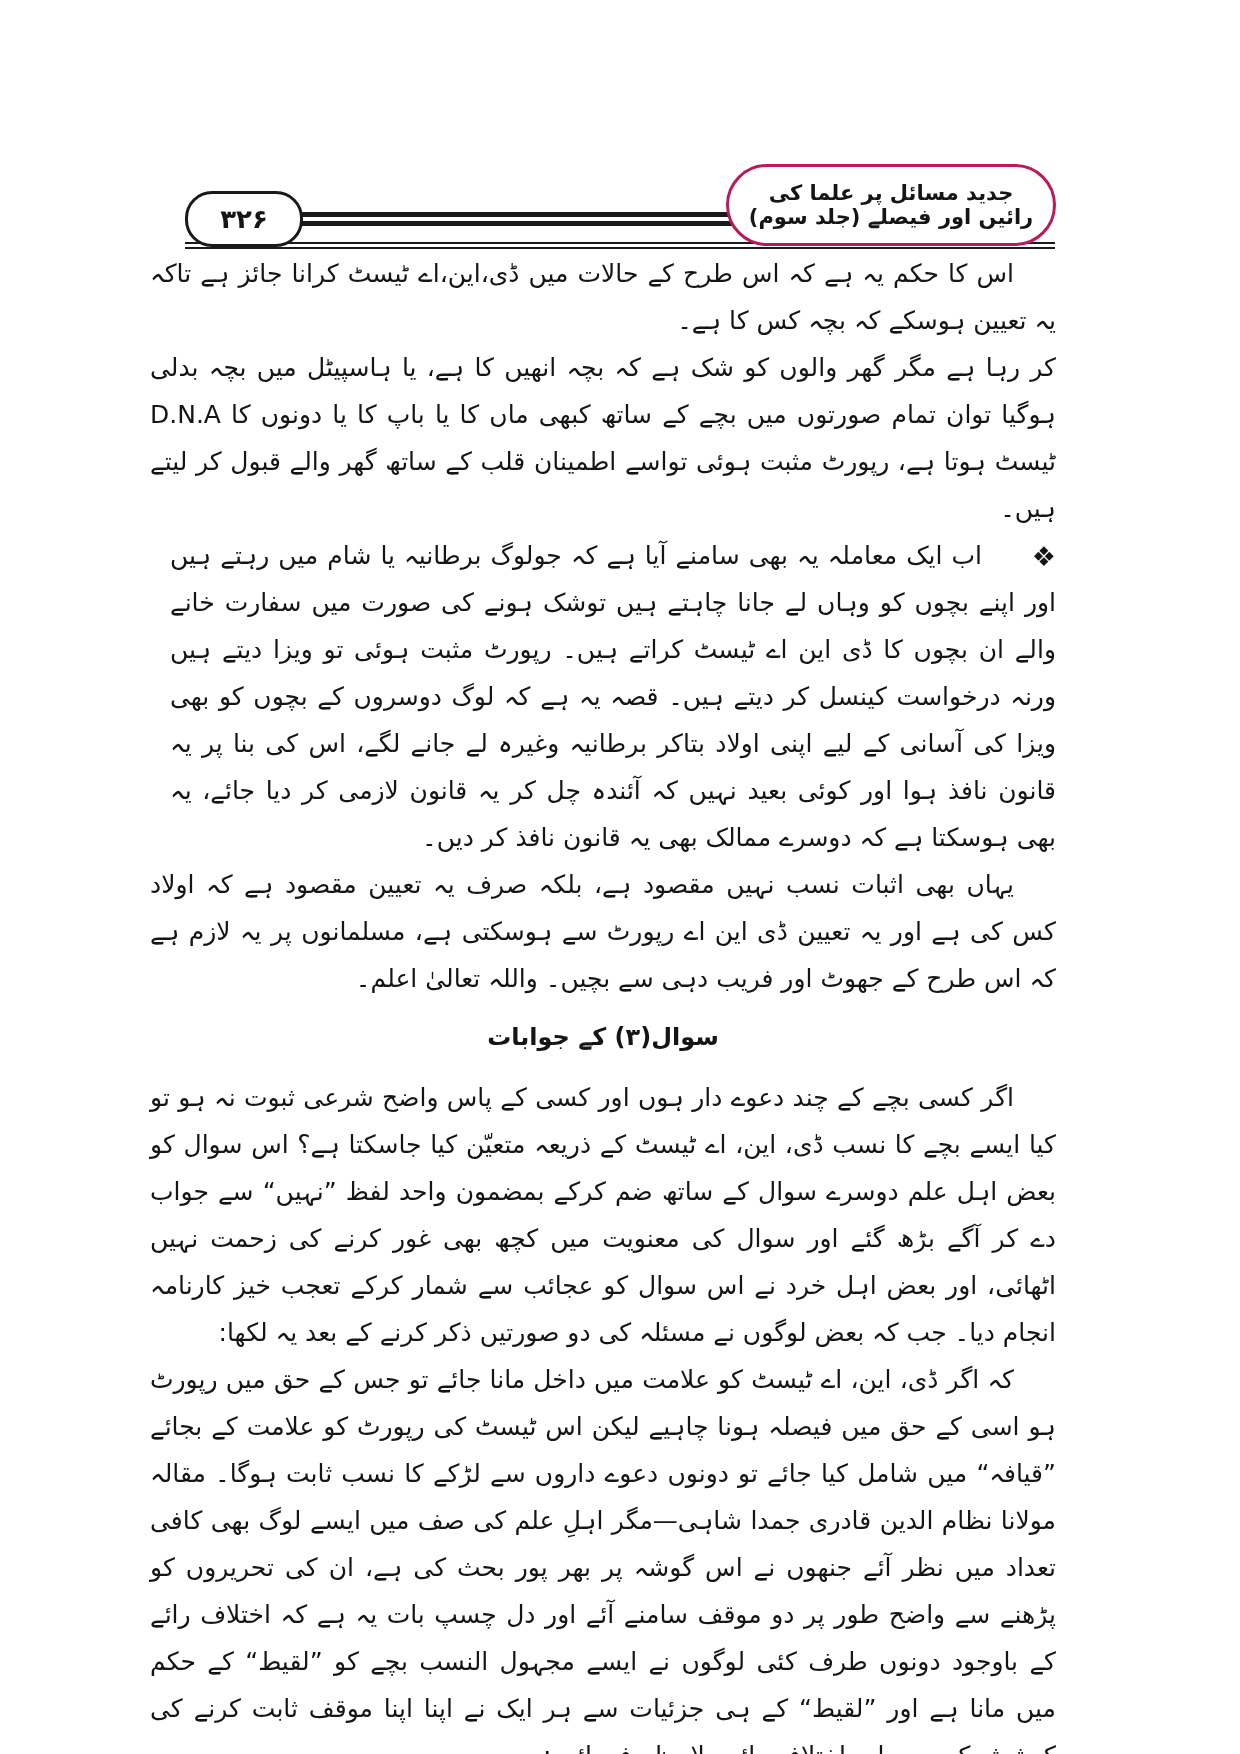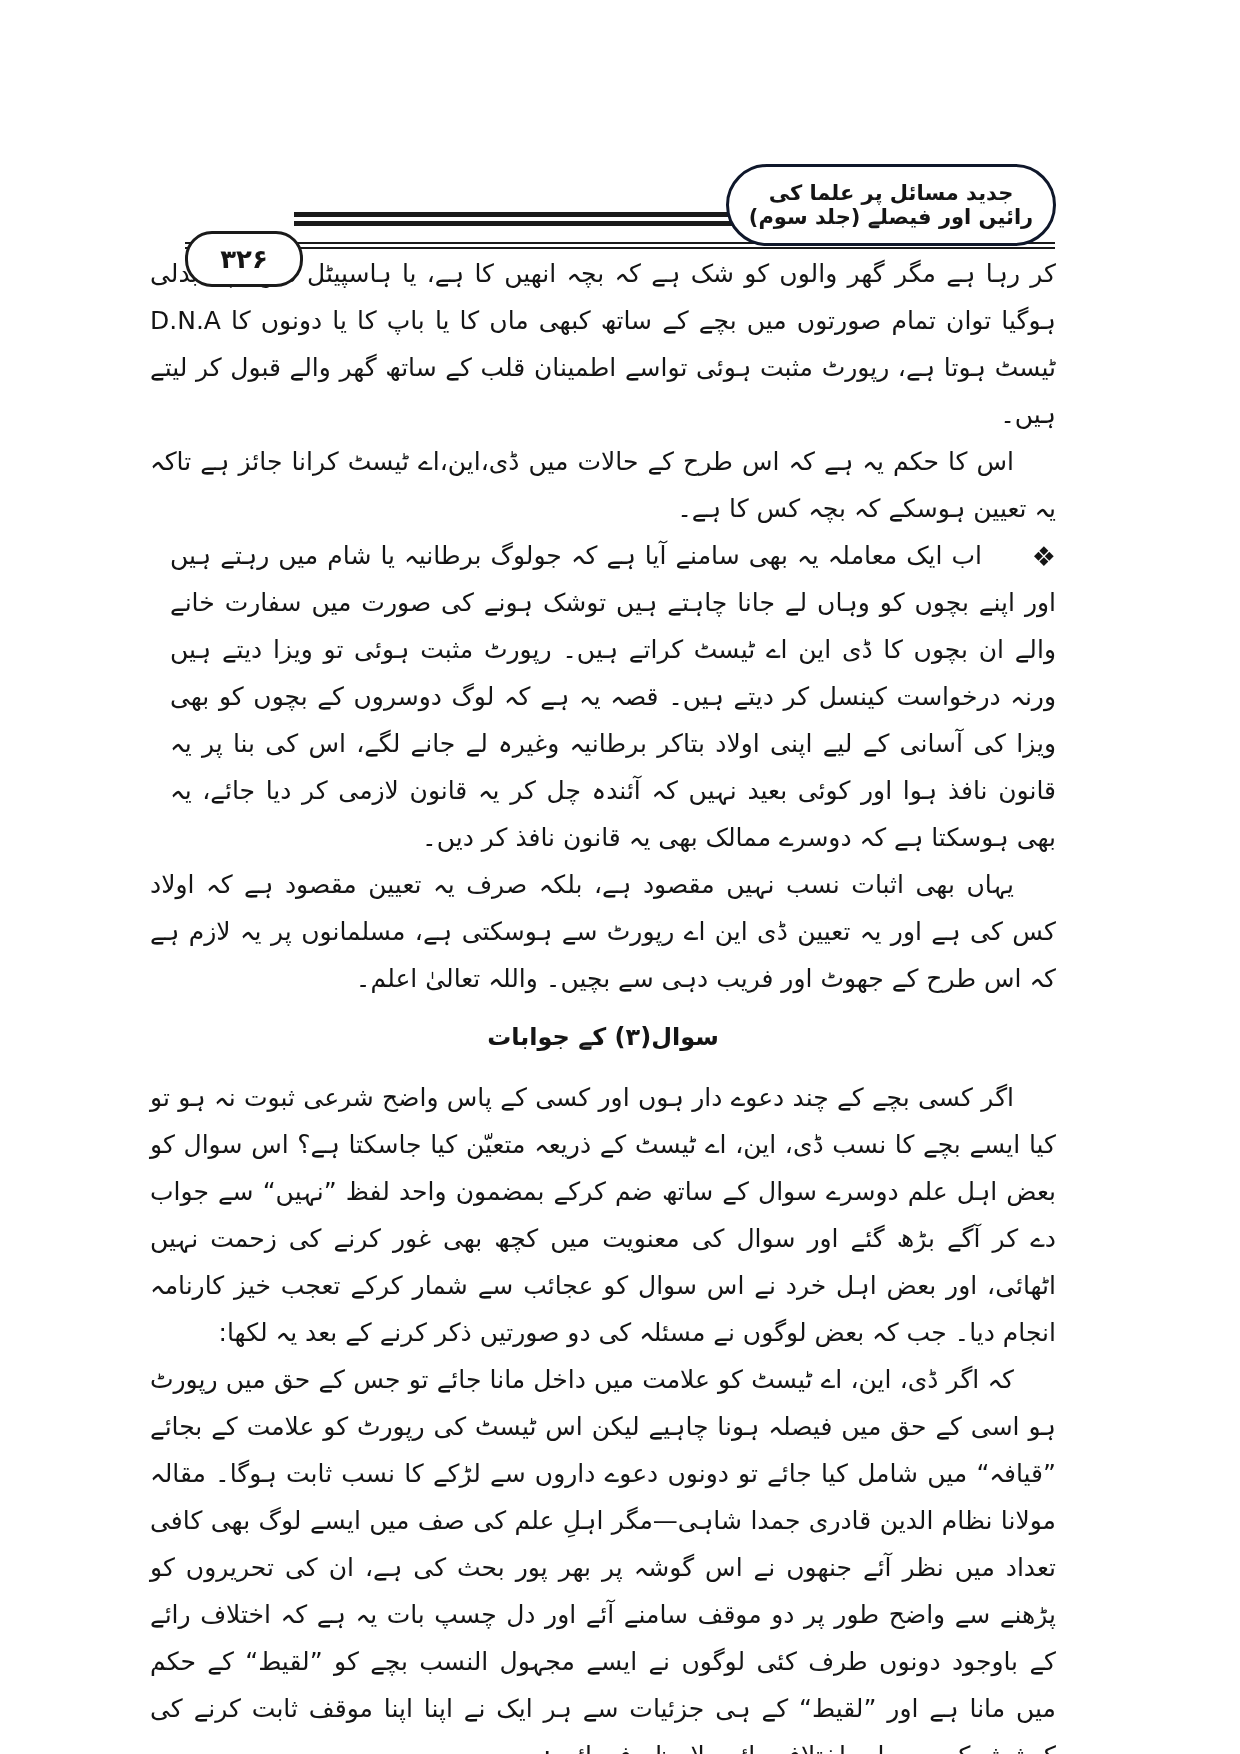--- a/index.html
+++ b/index.html
@@ -29,26 +29,26 @@
     border-top: 5px solid #1a1a1a;
     border-bottom: 5px solid #1a1a1a;
     z-index: 1;
   }
   .pagenum {
     position: absolute; left: 185px; top: 191px;
     width: 112px; height: 50px;
     border: 3px solid #1a1a1a; border-radius: 27px;
     background: #ffffff; z-index: 2;
     display: flex; align-items: center; justify-content: center;
-    font-size: 26px; font-weight: bold; margin-top: 40px;
+    font-size: 26px; font-weight: bold;
   }
   .booktitle {
     position: absolute; left: 726px; top: 164px;
     width: 330px; height: 82px;
-    border: 3px solid #0f172a; border-radius: 46px;
+    border: 3px solid #be185d; border-radius: 46px;
     background: #ffffff; z-index: 2;
     display: flex; align-items: center; justify-content: center;
     font-size: 21px; font-weight: bold; text-align: center;
     padding: 0 12px; box-sizing: border-box;
   }
   
   .content {
     position: absolute; left: 150px; top: 250px;
     width: 906px;
     font-size: 25px; line-height: 47px;
@@ -81,22 +81,22 @@
     <div class="rule-thick"></div>
     <div class="pagenum">
       <span>۳۲۶</span>
     </div>
     <div class="booktitle" dir="rtl">
       <span>جدید مسائل پر علما کی رائیں اور فیصلے (جلد سوم)</span>
     </div>
   </header>
 
   <main class="content" dir="rtl">
+    <p class="para indent">اس کا حکم یہ ہے کہ اس طرح کے حالات میں ڈی،این،اے ٹیسٹ کرانا جائز ہے تاکہ یہ تعیین ہوسکے کہ بچہ کس کا ہے۔</p>
     <p class="para flush">کر رہا ہے مگر گھر والوں کو شک ہے کہ بچہ انھیں کا ہے، یا ہاسپیٹل میں بچہ بدلی ہوگیا توان تمام صورتوں میں بچے کے ساتھ کبھی ماں کا یا باپ کا یا دونوں کا D.N.A ٹیسٹ ہوتا ہے، رپورٹ مثبت ہوئی تواسے اطمینان قلب کے ساتھ گھر والے قبول کر لیتے ہیں۔</p>
-    <p class="para indent">اس کا حکم یہ ہے کہ اس طرح کے حالات میں ڈی،این،اے ٹیسٹ کرانا جائز ہے تاکہ یہ تعیین ہوسکے کہ بچہ کس کا ہے۔</p>
 
     <div class="bullet-wrap">
       <span class="bullet">❖</span>
       <p class="para bullet-indent">اب ایک معاملہ یہ بھی سامنے آیا ہے کہ جولوگ برطانیہ یا شام میں رہتے ہیں اور اپنے بچوں کو وہاں لے جانا چاہتے ہیں توشک ہونے کی صورت میں سفارت خانے والے ان بچوں کا ڈی این اے ٹیسٹ کراتے ہیں۔ رپورٹ مثبت ہوئی تو ویزا دیتے ہیں ورنہ درخواست کینسل کر دیتے ہیں۔ قصہ یہ ہے کہ لوگ دوسروں کے بچوں کو بھی ویزا کی آسانی کے لیے اپنی اولاد بتاکر برطانیہ وغیرہ لے جانے لگے، اس کی بنا پر یہ قانون نافذ ہوا اور کوئی بعید نہیں کہ آئندہ چل کر یہ قانون لازمی کر دیا جائے، یہ بھی ہوسکتا ہے کہ دوسرے ممالک بھی یہ قانون نافذ کر دیں۔</p>
     </div>
 
     <p class="para indent">یہاں بھی اثبات نسب نہیں مقصود ہے، بلکہ صرف یہ تعیین مقصود ہے کہ اولاد کس کی ہے اور یہ تعیین ڈی این اے رپورٹ سے ہوسکتی ہے، مسلمانوں پر یہ لازم ہے کہ اس طرح کے جھوٹ اور فریب دہی سے بچیں۔ واللہ تعالیٰ اعلم۔</p>
 
     <h2 class="heading">سوال(۳) کے جوابات</h2>
 

